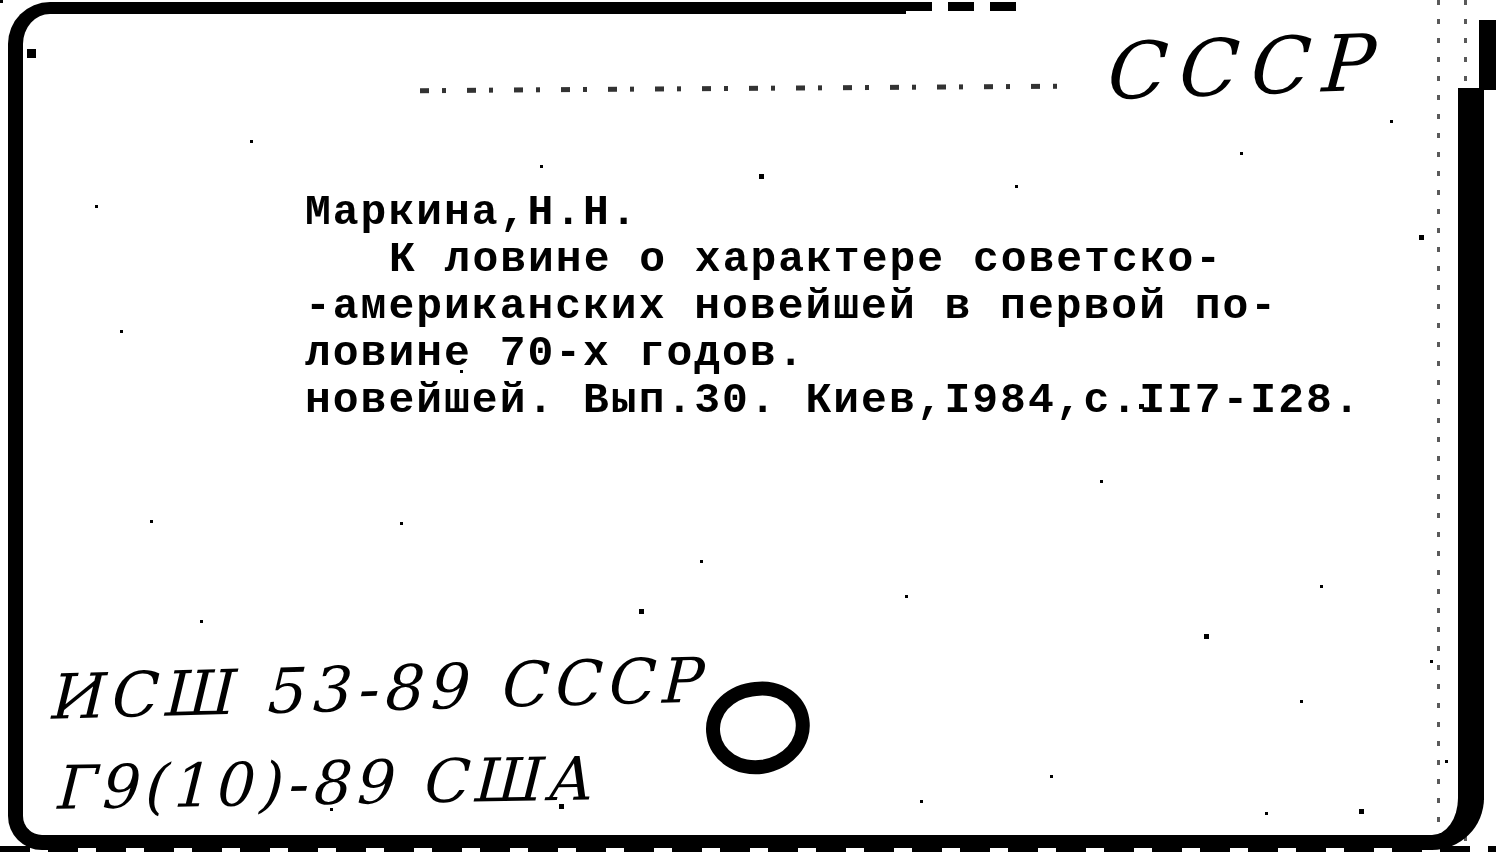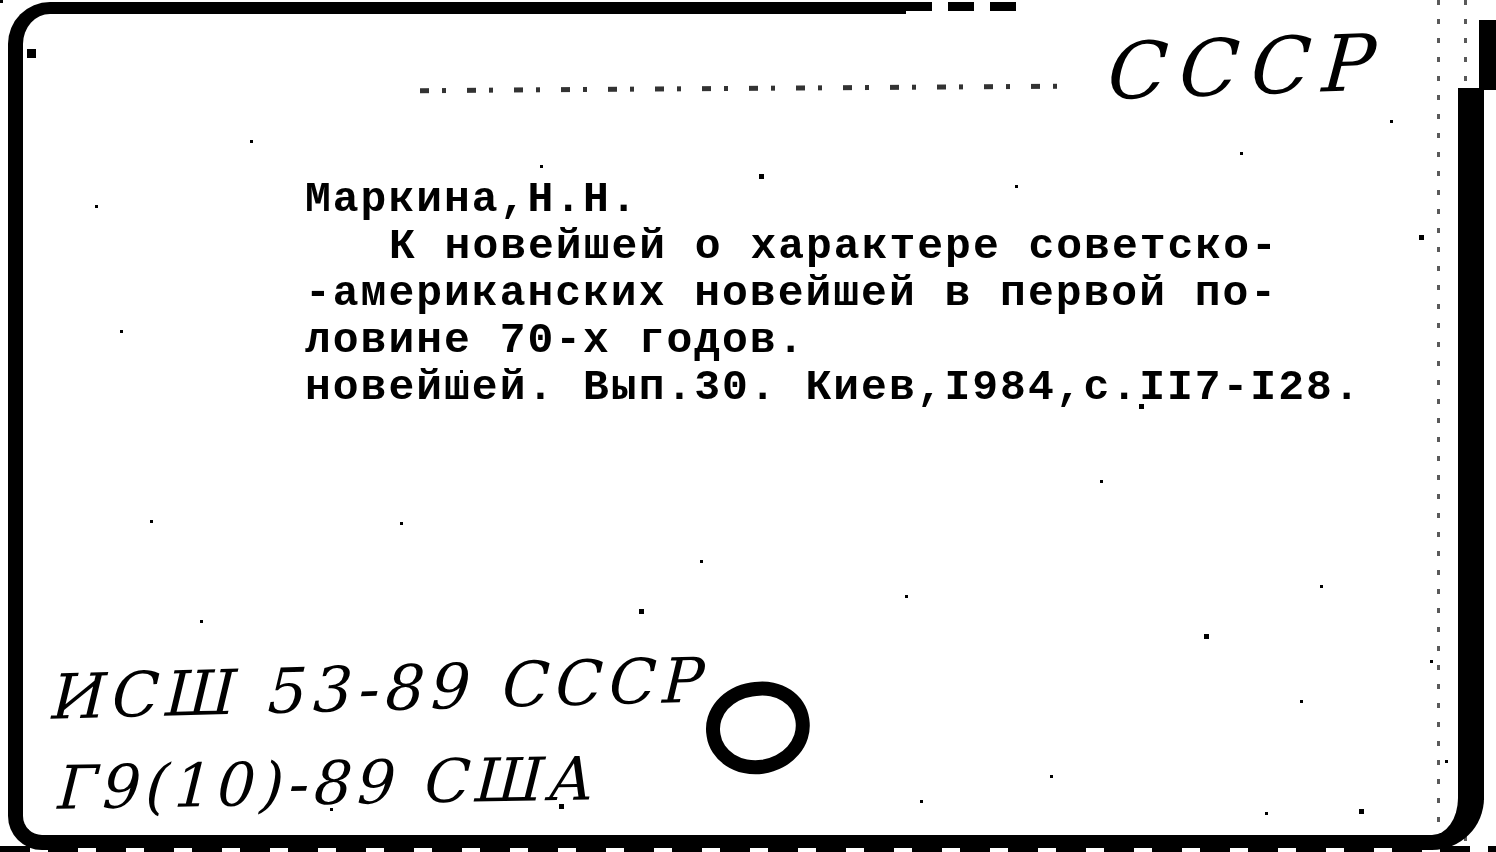--- a/index.html
+++ b/index.html
@@ -48,21 +48,21 @@
   .foldline {
     position: absolute; top: 0; width: 3px; height: 845px;
     background: repeating-linear-gradient(to bottom, #000 0 5px, transparent 5px 19px);
     opacity: 0.65;
   }
   #foldline-1 { left: 1437px; }
   #foldline-2 { left: 1464px; }
 
   
   #typewritten {
-    position: absolute; left: 305px; top: 176px; width: 1120px;
+    position: absolute; left: 305px; top: 189px; width: 1120px;
     font-family: "Liberation Mono", "DejaVu Sans Mono", monospace;
     font-weight: 700;
     font-size: 43px;
     line-height: 47px;
     letter-spacing: 2px;
     color: #000;
     white-space: nowrap;
   }
   #typewritten .line { height: 47px; }
   #typewritten .indent { padding-left: 84px; }
@@ -136,21 +136,21 @@
   <div id="frame-right" class="frame"></div>
   <div id="frame-right-tip" class="frame"></div>
   <div id="frame-corner-br"></div>
   <div id="foldline-1" class="foldline"></div>
   <div id="foldline-2" class="foldline"></div>
 
   <div id="stamp-cccp" class="handwriting">СССР</div>
 
   <div id="typewritten">
     <div class="line">Маркина,Н.Н.</div>
-    <div class="line indent">К новейшей о характере советско-</div>
+    <div class="line indent">К ловине о характере советско-</div>
     <div class="line">-американских новейшей в первой по-</div>
     <div class="line">ловине 70-х годов.</div>
     <div class="line">новейшей. Вып.30. Киев,I984,с.II7-I28.</div>
   </div>
 
   <div id="callnum-1" class="handwriting">ИСШ 53-89 СССР</div>
   <div id="callnum-2" class="handwriting">Г9(10)-89 США</div>
 
   <div id="circle-mark"></div>
 

